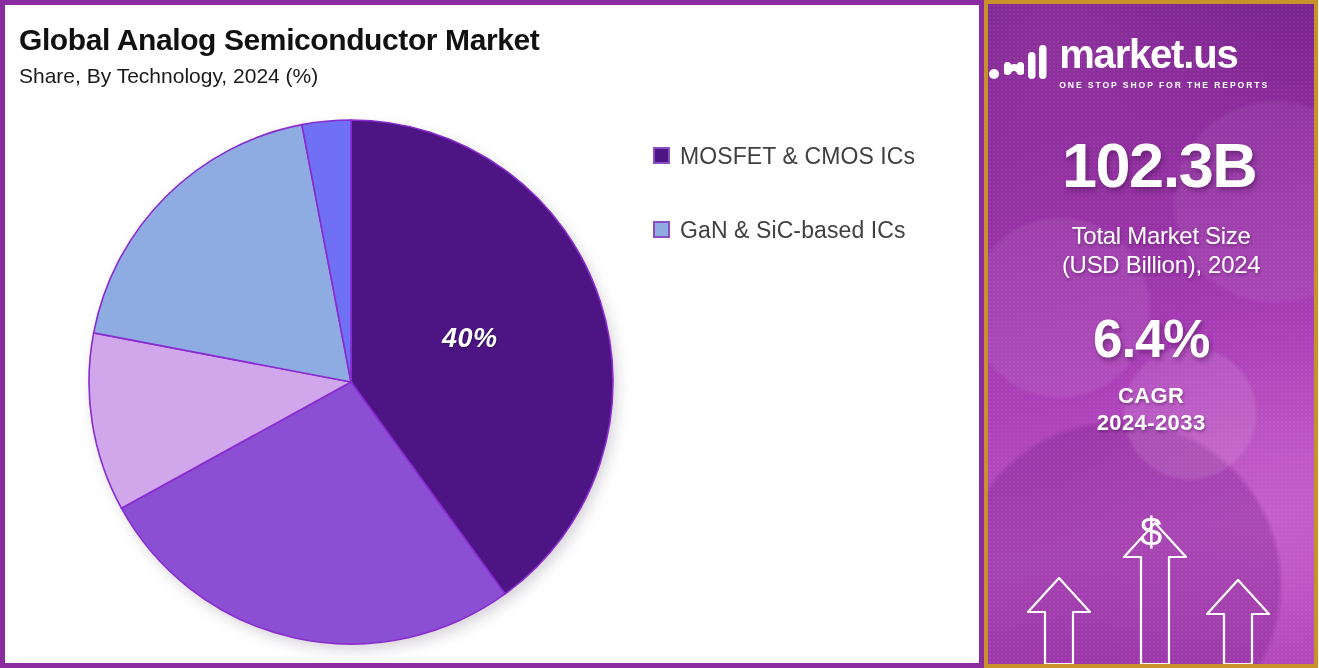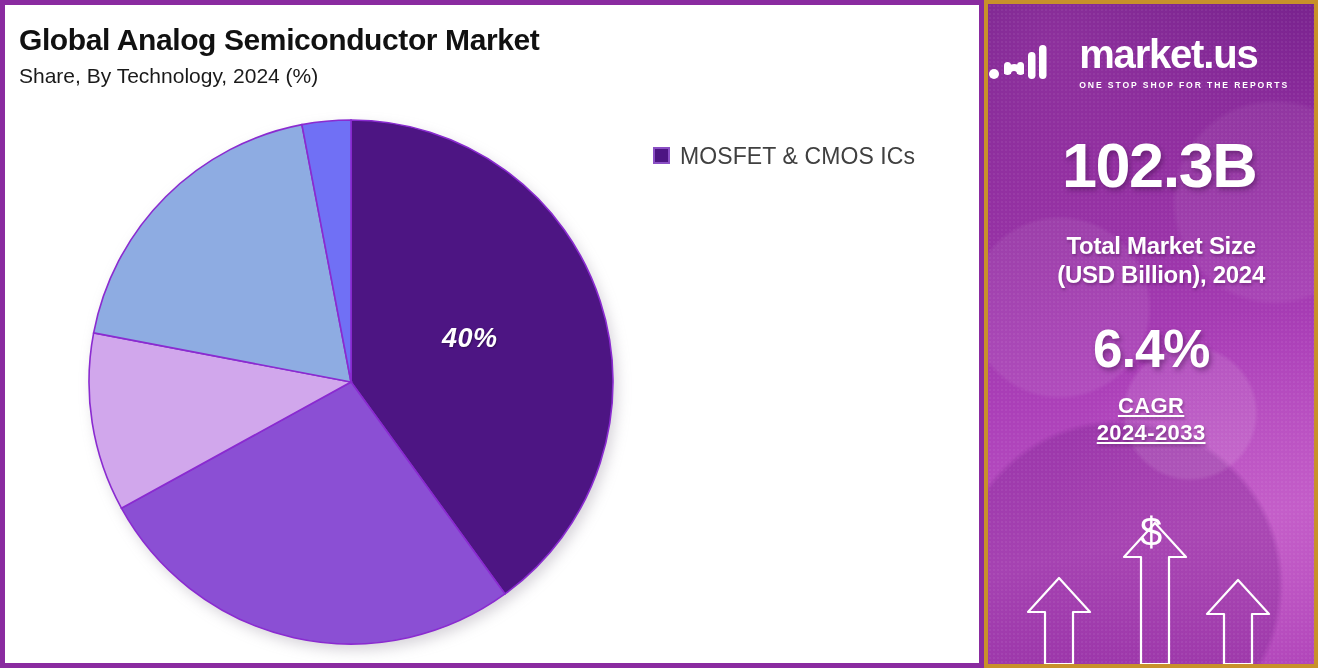--- a/index.html
+++ b/index.html
@@ -130,21 +130,20 @@
     pointer-events:none;
   }
   .stat-inner { position:relative; z-index:3; }
 
   
   .logo-row {
     display:flex;
     align-items:center;
     justify-content:center;
     margin-top:30px;
-    gap:20px;
   }
   .logo-mark { margin-right:9px; }
   .logo-text-block { text-align:left; }
   .logo-word {
     font-size:40px;
     font-weight:700;
     letter-spacing:-1.2px;
     line-height:1;
     color:#ffffff;
   }
@@ -160,44 +159,43 @@
   .big-value {
     margin-top:42px;
     font-size:63px;
     font-weight:700;
     letter-spacing:-1.5px;
     text-shadow:2px 3px 5px rgba(60,10,70,0.45);
     line-height:1;
     margin-left:16px;
   }
   .value-caption {
-    margin-top:34px;
+    margin-top:24px;
     font-size:24px;
-    font-weight:700;
+    font-weight:400;
     line-height:1.22;
     letter-spacing:-0.3px;
     text-shadow:1px 2px 3px rgba(60,10,70,0.40);
     padding-left:20px;
   }
   .cagr-value {
     margin-top:32px;
     font-size:53px;
     font-weight:700;
     letter-spacing:-1.2px;
     text-shadow:2px 3px 5px rgba(60,10,70,0.45);
     line-height:1;
   }
   .cagr-caption {
     margin-top:17px;
     font-size:22px;
     font-weight:700;
     line-height:1.25;
     letter-spacing:0.4px;
     text-shadow:1px 2px 3px rgba(60,10,70,0.40);
-    text-decoration:underline;
   }
   .arrows-wrap {
     position:absolute;
     left:0; right:0; bottom:0;
     height:170px;
     z-index:4;
   }
   .dollar-glyph {
     position:absolute;
     left:0; right:0;
@@ -233,20 +231,24 @@
             <path d="M 264 264 L 214.90609557854037 6.640740309083526 A 262 262 0 0 1 264.00000000000017 2 Z" fill="#7070F5" stroke="#8A2BD0" stroke-width="1.6"></path>
           </g>
       </svg>
       <div class="pie-label">40%</div>
     </div>
 
     <div class="legend">
       <div class="legend-item">
         <span class="legend-swatch" style="background:#4D1583"></span>
         <span class="legend-label">MOSFET &amp; CMOS ICs</span>
+      </div>
+      <div class="legend-item" style="margin-bottom:57px;">
+        <span class="legend-swatch" style="background:#8EACE2"></span>
+        <span class="legend-label">GaN &amp; SiC-based ICs</span>
       </div>
     </div>
 
   </section>
 
   <aside class="stat-panel">
     <div class="stat-inner">
 
       <div class="logo-row">
         <span class="logo-mark">

